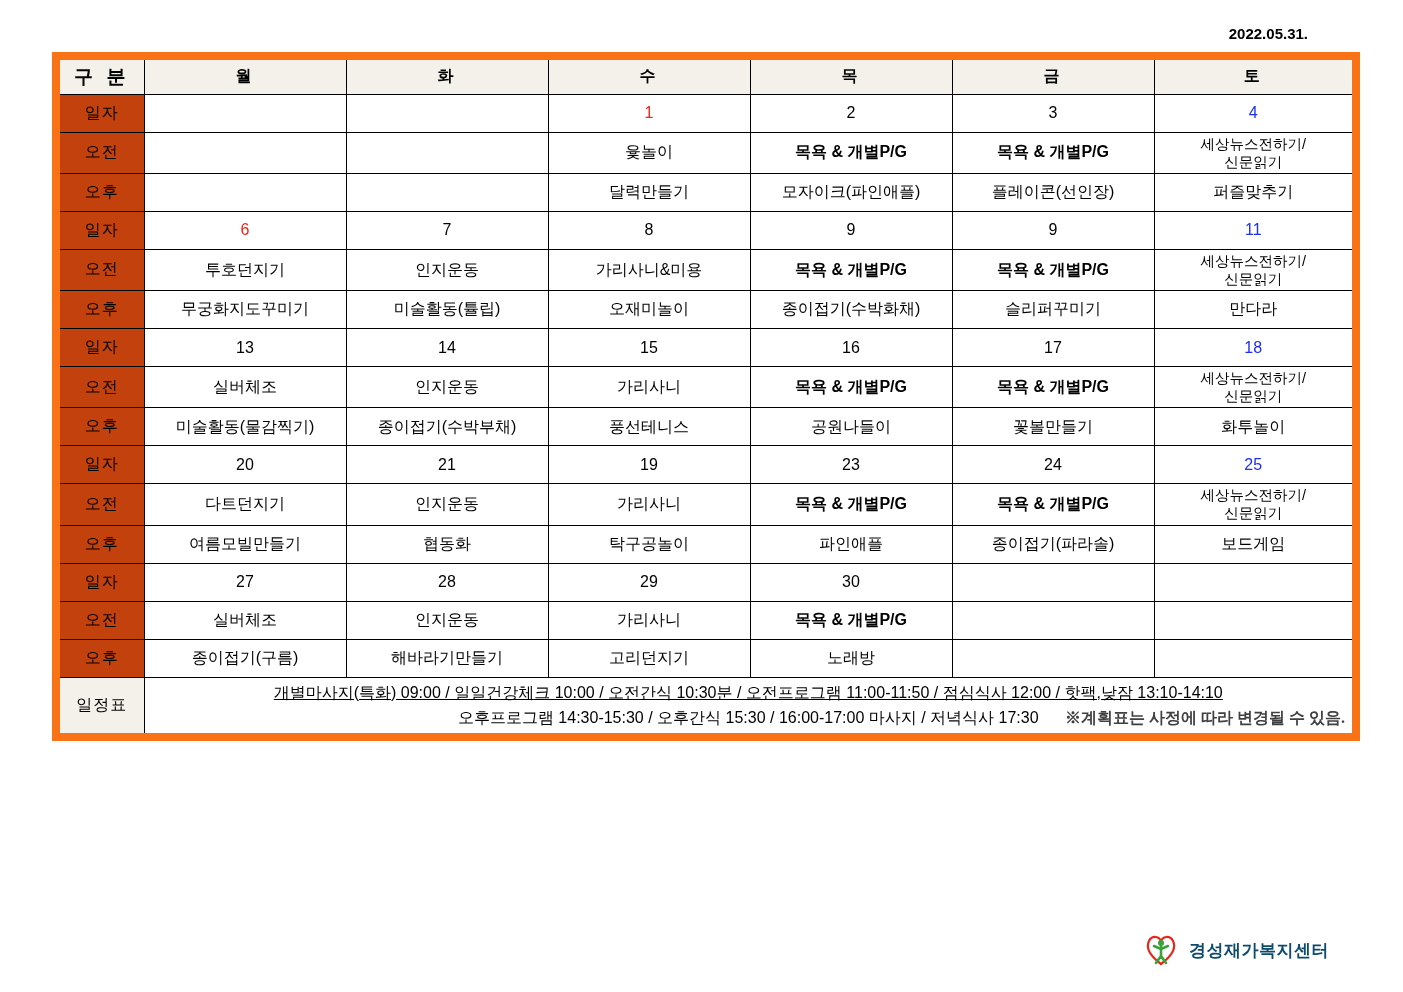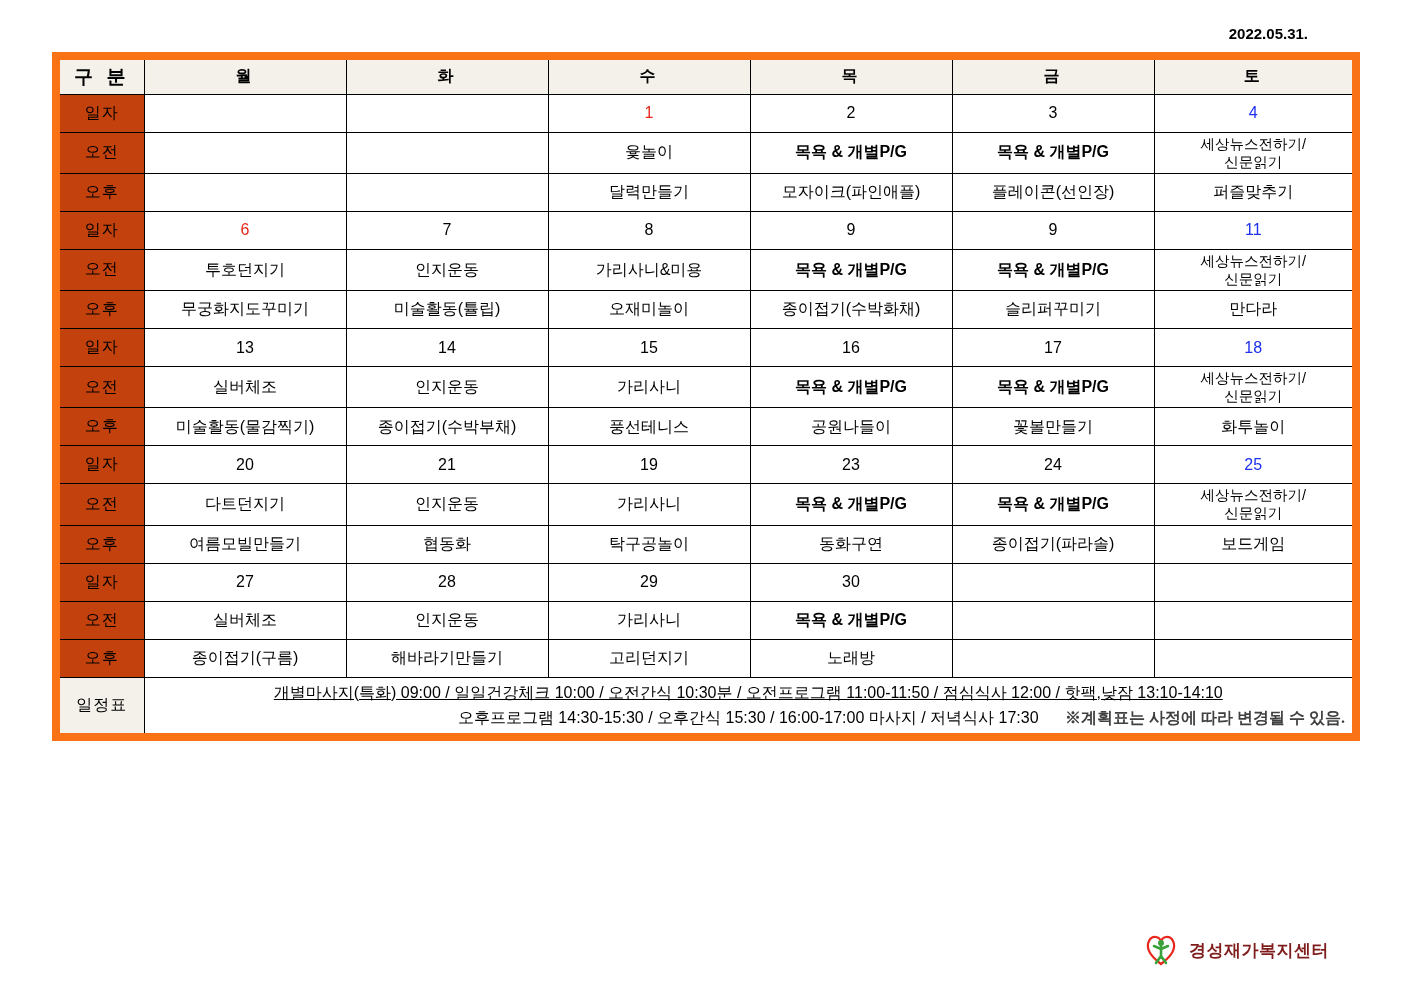--- a/index.html
+++ b/index.html
@@ -128,21 +128,21 @@
     gap: 8px;
   }
   .logo-mark {
     width: 40px;
     height: 40px;
     position: relative;
   }
   .logo-text {
     font-size: 17px;
     font-weight: bold;
-    color: #7f1d1d;
+    color: #0c4a6e;
     letter-spacing: 0.5px;
   }
 </style>
 </head>
 <body>
 
 <div class="page">
 
 
   <div class="date-stamp">2022.05.31.</div>
@@ -268,21 +268,21 @@
             <td class="prog">가리사니</td>
             <td class="prog bold">목욕 &amp; 개별P/G</td>
             <td class="prog bold">목욕 &amp; 개별P/G</td>
             <td class="prog two-line">세상뉴스전하기/<br>신문읽기</td>
           </tr>
           <tr>
             <td class="rowlabel">오후</td>
             <td class="prog">여름모빌만들기</td>
             <td class="prog">협동화</td>
             <td class="prog">탁구공놀이</td>
-            <td class="prog">동화구연</td>
+            <td class="prog">파인애플</td>
             <td class="prog">종이접기(파라솔)</td>
             <td class="prog">보드게임</td>
           </tr>
           <tr>
             <td class="rowlabel">일자</td>
             <td class="datecell">27</td>
             <td class="datecell">28</td>
             <td class="datecell">29</td>
             <td class="datecell">30</td>
             <td class="datecell"></td>

